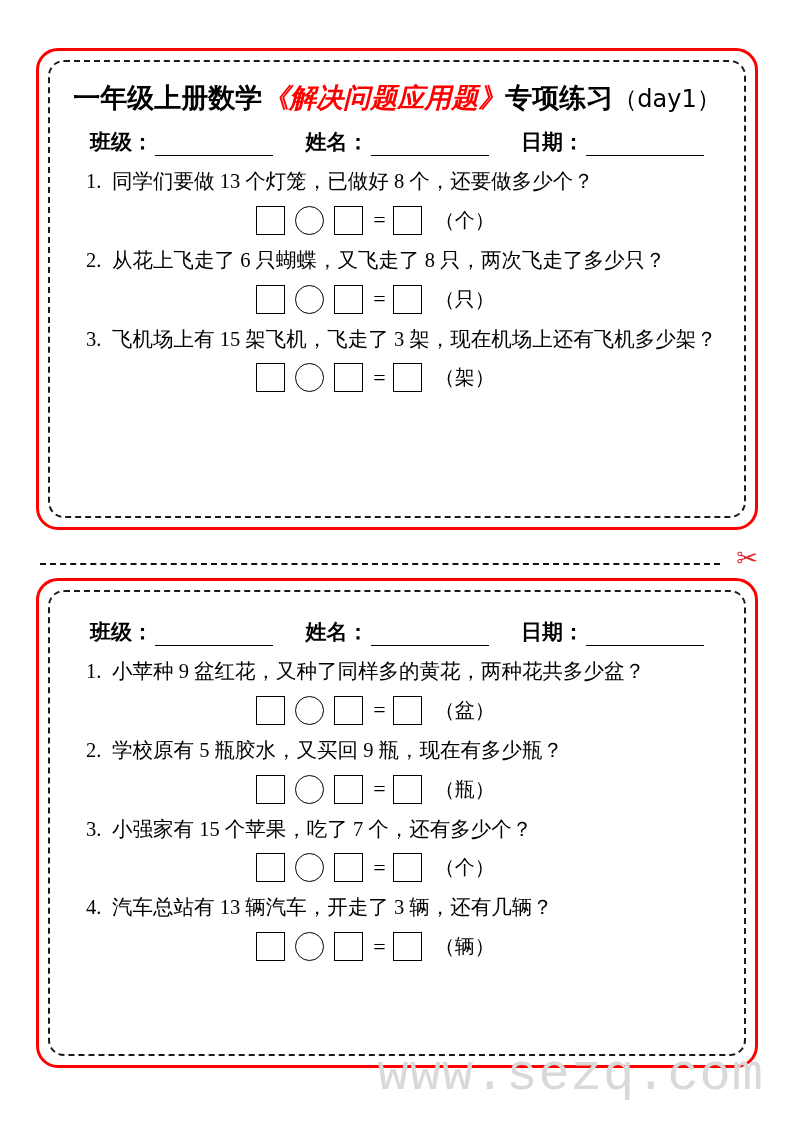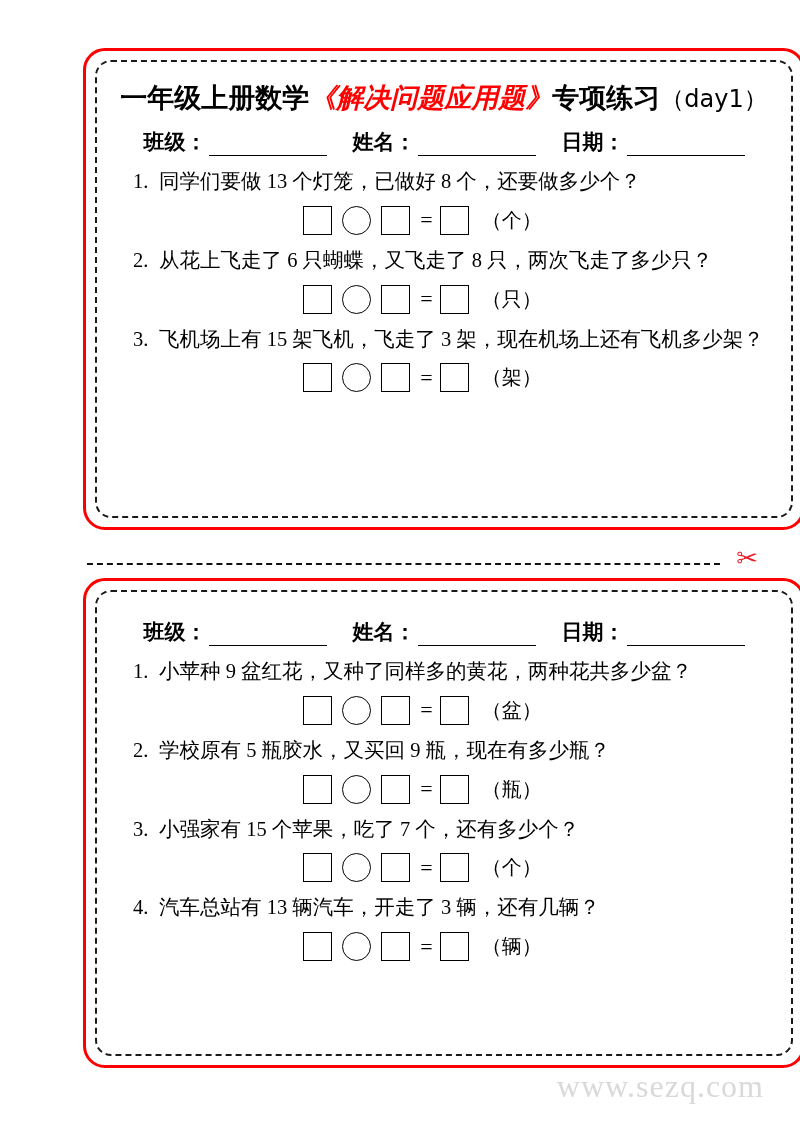--- a/index.html
+++ b/index.html
@@ -13,21 +13,20 @@
     position: relative;
     font-family: "Liberation Serif", "DejaVu Serif", serif;
     color: #000;
     overflow: hidden;
   }
 
   .page {
     position: absolute;
     inset: 0;
     padding: 0;
-    margin-left: 47px;
   }
 
   
   .card {
     position: absolute;
     left: 36px;
     width: 722px;
     border: 3px solid #ff0000;
     border-radius: 22px;
     box-sizing: border-box;
@@ -61,21 +60,21 @@
     font-weight: 600;
   }
   .title .day {
     font-family: "DejaVu Sans", "Liberation Sans", sans-serif;
     font-size: 24px;
   }
 
   
   .info-row {
     display: flex;
-    justify-content: center;
+    justify-content: space-between;
     align-items: flex-end;
     gap: 26px;
     font-size: 21px;
     margin: 12px 0 6px 0;
     padding: 0 18px;
   }
   .info-item {
     display: flex;
     align-items: flex-end;
     white-space: nowrap;
@@ -164,22 +163,22 @@
     font-size: 26px;
     color: #e8212b;
     line-height: 1;
   }
 
   
   .watermark {
     position: absolute;
     right: 36px;
     bottom: 26px;
-    font-family: Liberation Serif, serif;
-    font-size: 32px;
+    font-family: Liberation Mono, monospace;
+    font-size: 52px;
     color: #d9d9d9;
     letter-spacing: 1px;
     user-select: none;
   }
 </style>
 </head>
 <body>
 
 <div class="page">
 

